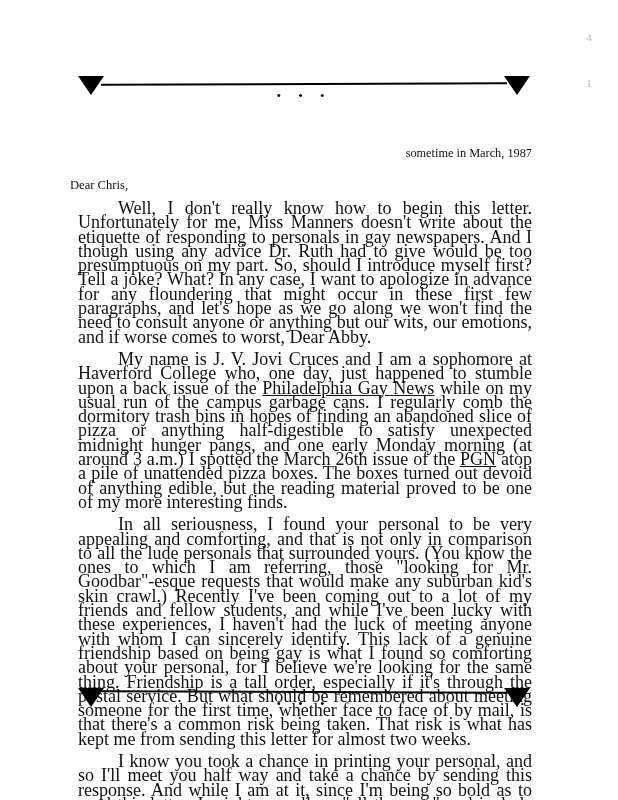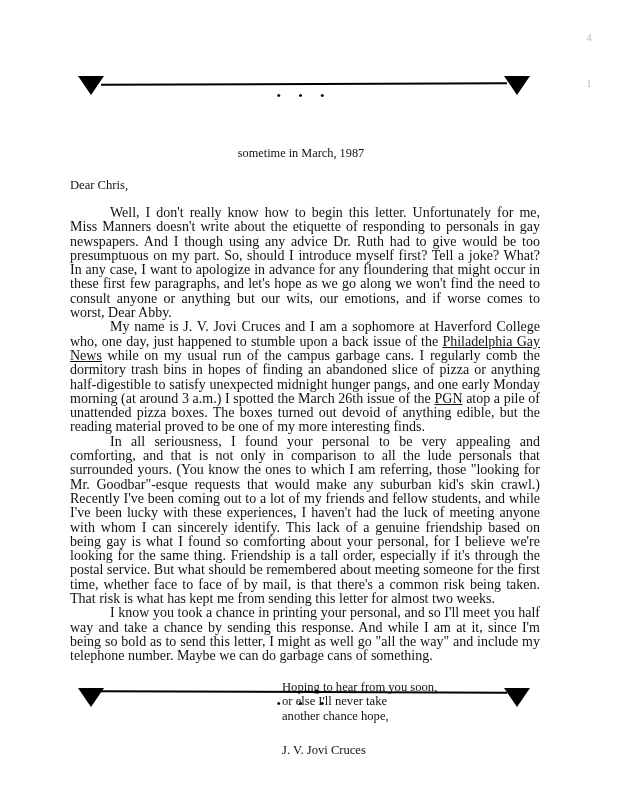--- a/index.html
+++ b/index.html
@@ -87,37 +87,37 @@
 
   
   .letter {
     position: absolute;
     left: 70px;
     top: 146px;
     width: 470px;
   }
 
   .date-line {
-    text-align: center;
+    text-align: right;
     font-size: 12.3px;
     padding-right: 8px;
     margin-bottom: 17px;
   }
 
   .salutation {
     font-size: 12.6px;
-    margin-bottom: 13px;
+    margin-bottom: 6px;
   }
 
   .body-par {
-    font-size: 14px;
+    font-size: 18px;
     line-height: 14.3px;
     text-align: justify;
     text-indent: 40px;
-    margin: 0;
+    margin: 8px;
     hyphens: none;
   }
 
   .body-par u { }
 
   .closing {
     margin-top: 16px;
     padding-left: 212px;
     font-size: 12.6px;
     line-height: 14.6px;

